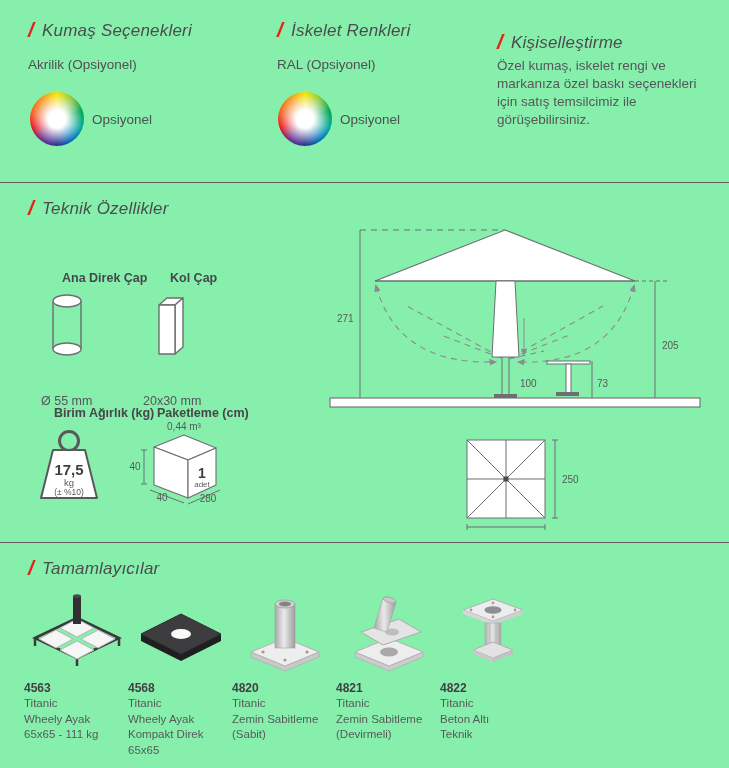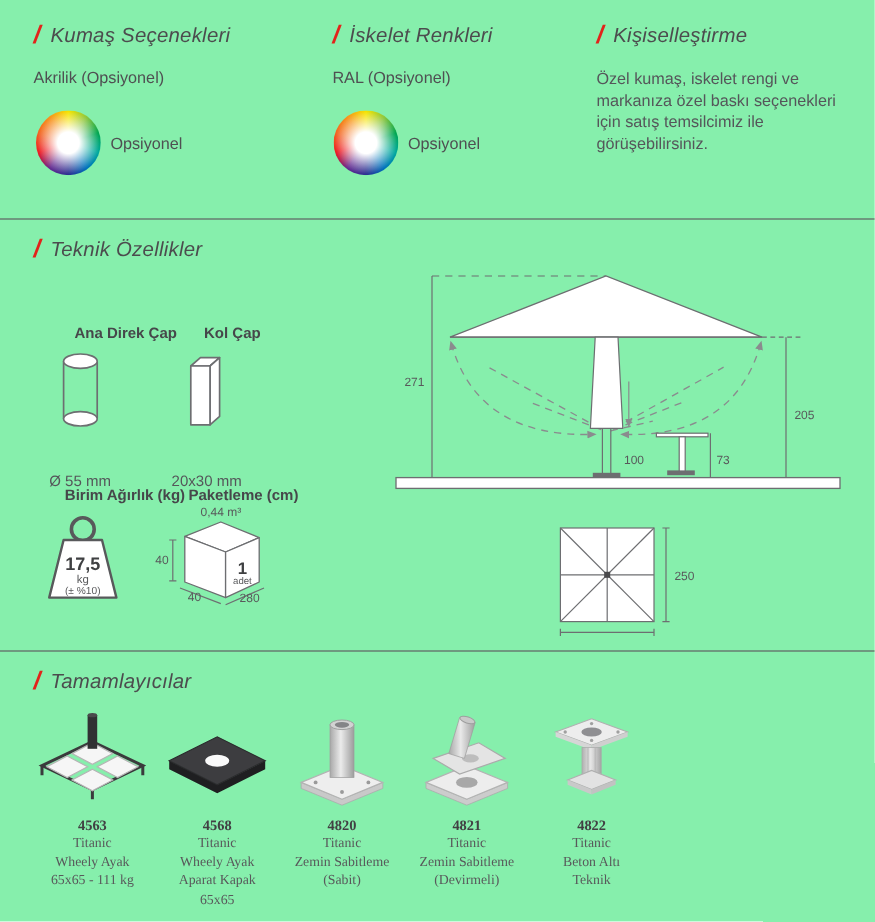--- a/index.html
+++ b/index.html
@@ -13,21 +13,21 @@
      background:
        radial-gradient(circle at 50% 50%, #ffffff 0 9px, rgba(255,255,255,0) 26px),
        conic-gradient(#f5e400,#8cc63f,#00a651,#00a99d,#0072bc,#2e3192,#662d91,#ed1c24,#f26522,#f7941d,#f5e400);
   }
   .wheel-label{position:absolute;font-size:13.5px;color:#4f5052;}
   .para{position:absolute;width:208px;font-size:13.5px;line-height:18px;color:#55565a;}
   .divider{position:absolute;left:0;width:729px;height:1px;background:#5f6062;}
   .product-code{position:absolute;font-size:15px;color:#55565a;letter-spacing:.3px;}
   .spec-label{position:absolute;font-size:12.5px;font-weight:bold;color:#46474a;margin-left:24px;}
   .spec-value{position:absolute;font-size:12.5px;color:#55565a;margin-top:28px;}
-  .card{position:absolute;top:588px;width:106px;text-align:center;font-family:Liberation Serif, serif;}
+  .card{position:absolute;top:588px;width:106px;}
   .card svg{display:block;margin:0 auto;}
   .code{font-weight:bold;font-size:12px;color:#414043;margin-top:8px;line-height:1.35;}
   .pline{font-size:11.5px;line-height:1.35;color:#58595b;}
   svg text{font-family:"Liberation Sans",sans-serif;}
   .dim{font-size:10px;fill:#58595b;}
 </style>
 </head>
 <body>
 
 <div class="page">
@@ -39,21 +39,21 @@
   <div class="wheel" style="left:30px;top:92px;"></div>
   <div class="wheel-label" style="left:92px;top:112px;">Opsiyonel</div>
 
   <div class="heading" style="left:277px;top:18px;text-align:center;">
     <span class="slash">/</span><span>İskelet Renkleri</span>
   </div>
   <div class="sub" style="left:277px;top:57px;">RAL (Opsiyonel)</div>
   <div class="wheel" style="left:278px;top:92px;"></div>
   <div class="wheel-label" style="left:340px;top:112px;">Opsiyonel</div>
 
-  <div class="heading" style="left:497px;top:18px;">
+  <div class="heading" style="left:497px;top:30px;">
     <span class="slash">/</span><span>Kişiselleştirme</span>
   </div>
   <div class="para" style="left:497px;top:57px;">Özel kumaş, iskelet rengi ve markanıza özel baskı seçenekleri için satış temsilcimiz ile görüşebilirsiniz.</div>
 
   <div class="divider" style="top:182px;"></div>
 
   <div class="heading" style="left:28px;top:196px;">
     <span class="slash">/</span><span>Teknik Özellikler</span>
   </div>
 
@@ -200,21 +200,21 @@
 
   <div class="card" style="left:128px;">
     <svg width="104" height="84" viewBox="0 0 104 84">
       <polygon points="12,46 52,66 92,46 92,53 52,73 12,53" fill="#1f1f21"></polygon>
       <polygon points="12,46 52,26 92,46 52,66" fill="#3d3d40" stroke="#2a2a2c" stroke-width="1"></polygon>
       <ellipse cx="52" cy="46" rx="10" ry="5" fill="#fafafa"></ellipse>
     </svg>
     <div class="code">4568</div>
     <div class="pline">Titanic</div>
     <div class="pline">Wheely Ayak</div>
-    <div class="pline">Aparat Kapak</div>
+    <div class="pline">Kompakt Direk</div>
     <div class="pline">65x65</div>
   </div>
 
   <div class="card" style="left:232px;">
     <svg width="104" height="84" viewBox="0 0 104 84">
       <defs>
         <linearGradient id="g3" x1="0" y1="0" x2="1" y2="0">
           <stop offset="0" stop-color="#a8a8a8"></stop>
             <stop offset="0.45" stop-color="#ebebeb"></stop>
             <stop offset="1" stop-color="#9c9c9c"></stop>

